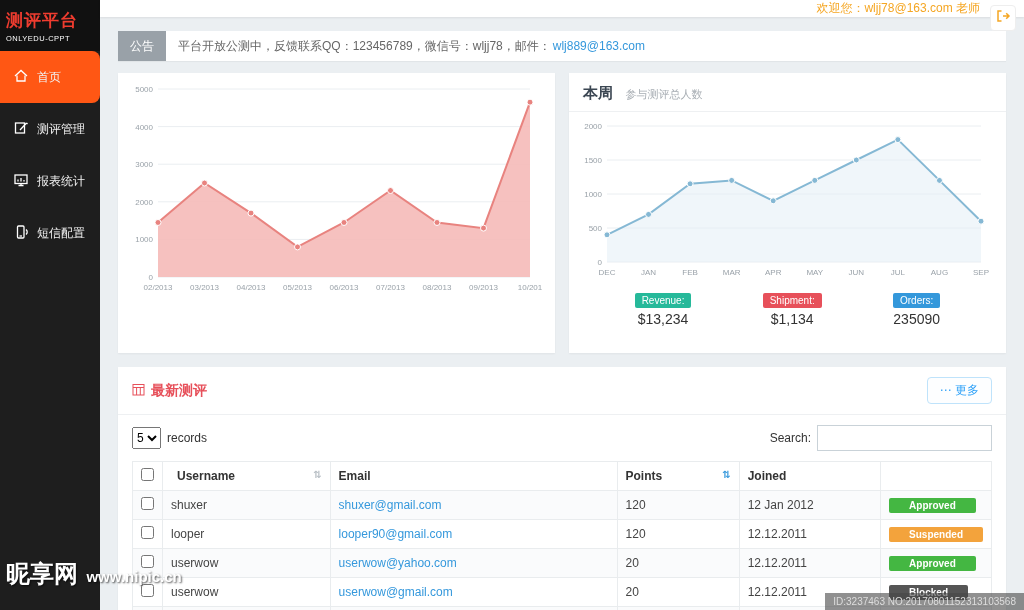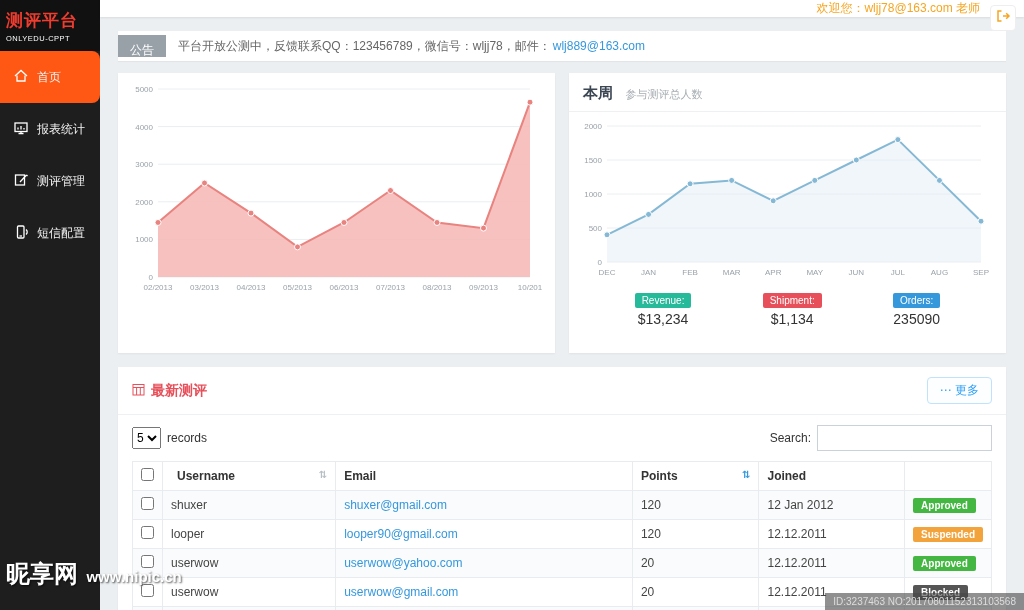--- a/index.html
+++ b/index.html
@@ -22,21 +22,21 @@
   .topbar { height:36px; background:#fff; box-shadow:0 1px 2px rgba(0,0,0,.08);
             display:flex; align-items:center; justify-content:flex-end; padding-right:44px; position:relative; }
   .welcome { color:#f5a623; font-size:12px; }
   .logout-btn { position:absolute; right:8px; top:5px; width:26px; height:26px; border:1px solid #eee;
                 border-radius:4px; background:#fff; display:flex; align-items:center; justify-content:center; cursor:pointer; }
 
   .content { padding:14px 18px 0; flex:1; }
 
   .notice { background:#fff; height:30px; display:flex; align-items:center; font-size:12px; color:#666;
             box-shadow:0 1px 1px rgba(0,0,0,.04); margin-bottom:12px; }
-  .notice-badge { background:#99a1a8; color:#fff; padding:0 12px; height:22px; line-height:30px; font-size:12px; margin-right:12px; }
+  .notice-badge { background:#99a1a8; color:#fff; padding:0 12px; height:30px; line-height:30px; font-size:12px; margin-right:12px; }
   .notice a { color:#3598dc; text-decoration:none; margin-left:2px; }
 
   .cards-row { display:flex; gap:14px; }
   .card { background:#fff; box-shadow:0 1px 2px rgba(0,0,0,.05); }
   .chart-card { flex:1; height:280px; }
   .card-head { padding:11px 14px 8px; border-bottom:1px solid #eef0f2; }
   .card-title { font-size:15px; font-weight:bold; color:#3b4652; }
   .card-sub { font-size:11px; color:#a7adb3; margin-left:8px; }
   .chart-box { padding:4px 4px 0; }
 
@@ -59,21 +59,21 @@
 
   table { width:calc(100% - 28px); margin:0 14px; border-collapse:collapse; font-size:12px; color:#444; }
   th, td { border:1px solid #e9ecee; padding:6px 8px; text-align:left; }
   th { font-weight:bold; color:#333; }
   tbody tr:nth-child(odd) td { background:#fafbfc; }
   .col-check { width:28px; text-align:center; }
   .col-user { width:175px;padding-left:14px; } .col-email { width:300px; } .col-points { width:128px; } .col-joined { width:147px; }
   .sort { float:right; font-size:10px; color:#b7bec4; }
   .sort.blue { color:#3598dc; }
   td a { color:#3598dc; text-decoration:none; }
-  .badge { display:inline-block; color:#fff; font-size:10px; font-weight:bold; padding:2px 8px; border-radius:2px; }
+  .badge { display:inline-block; color:#fff; font-size:10px; font-weight:bold; padding:2px 20px; border-radius:2px; }
 
   
   .wm-left { position:absolute; left:6px; bottom:20px; color:#fff; font-weight:bold;
              text-shadow:1px 1px 2px rgba(0,0,0,.65); pointer-events:none; }
   .wm-left .big { font-size:24px; } .wm-left .small { font-size:15px; margin-left:4px; }
   .wm-right { position:absolute; right:0; bottom:0; background:rgba(70,70,70,.6); color:#ddd;
               font-size:10px; padding:3px 8px; pointer-events:none; }
 
   svg text { font-family:"Liberation Sans","DejaVu Sans",sans-serif; }
 </style>
@@ -93,35 +93,35 @@
           <svg width="16" height="16" viewBox="0 0 16 16" fill="none" stroke="#fff" stroke-width="1.3">
             <path d="M2 8 L8 2.5 L14 8"></path>
               <path d="M4 7.5 V13 H12 V7.5"></path>
           </svg>
         </span>
         <span>首页</span>
       </div>
       <div class="nav-item">
         <span>
           <svg width="16" height="16" viewBox="0 0 16 16" fill="none" stroke="#fff" stroke-width="1.3">
+            <rect x="2.5" y="3" width="9" height="10"></rect>
+              <path d="M7 10 L13.5 3 M13.5 3 L14.5 4"></path>
+          </svg>
+        </span>
+        <span>测评管理</span>
+      </div>
+      <div class="nav-item">
+        <span>
+          <svg width="16" height="16" viewBox="0 0 16 16" fill="none" stroke="#fff" stroke-width="1.3">
             <rect x="2" y="3" width="12" height="8.5"></rect>
               <path d="M8 11.5 V13.5 M5.5 13.5 H10.5"></path>
             <path d="M5 9.5 V7.5 M8 9.5 V6 M11 9.5 V8"></path>
           </svg>
         </span>
         <span>报表统计</span>
-      </div>
-      <div class="nav-item">
-        <span>
-          <svg width="16" height="16" viewBox="0 0 16 16" fill="none" stroke="#fff" stroke-width="1.3">
-            <rect x="2.5" y="3" width="9" height="10"></rect>
-              <path d="M7 10 L13.5 3 M13.5 3 L14.5 4"></path>
-          </svg>
-        </span>
-        <span>测评管理</span>
       </div>
       <div class="nav-item">
         <span>
           <svg width="16" height="16" viewBox="0 0 16 16" fill="none" stroke="#fff" stroke-width="1.3">
             <rect x="4.5" y="2" width="6.5" height="12" rx="1"></rect>
               <line x1="6.5" y1="12" x2="9" y2="12"></line>
             <path d="M13 5.5 a3.2 3.2 0 0 1 0 5"></path>
           </svg>
         </span>
         <span>短信配置</span>

